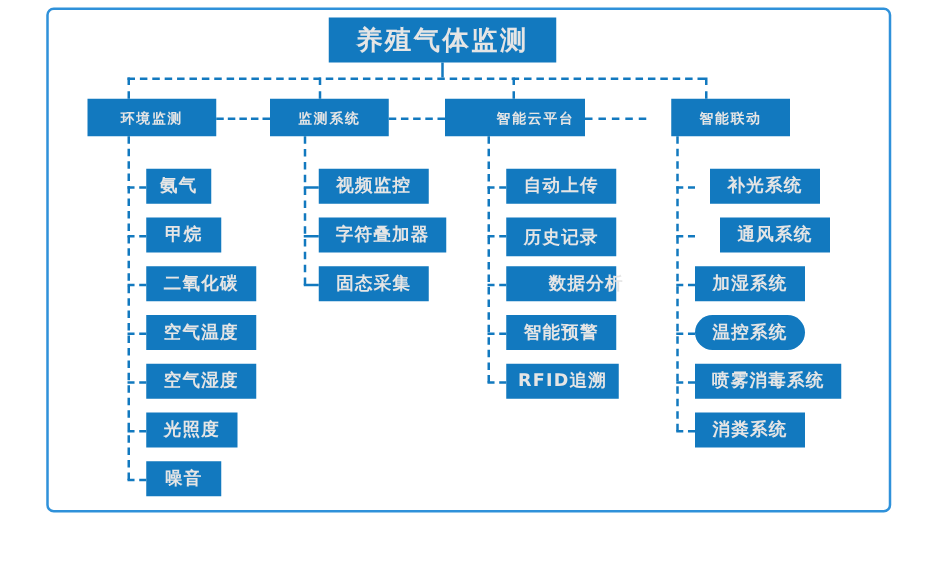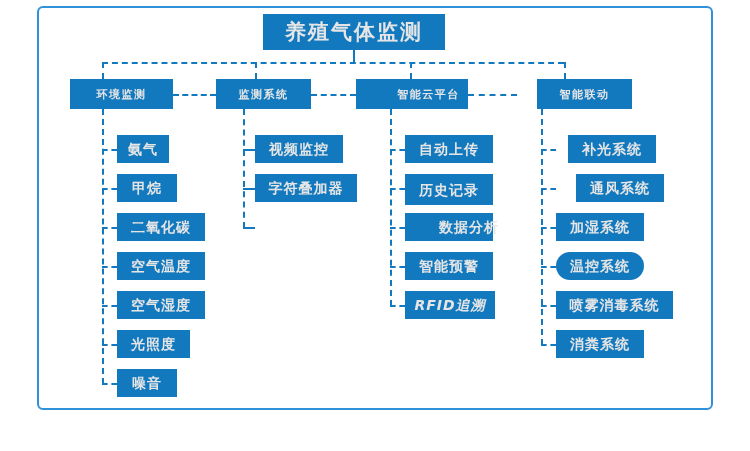--- a/index.html
+++ b/index.html
@@ -129,34 +129,35 @@
   <div class="node leaf" style="left:117px; top:369px; width:60px; height:28px;">噪音</div>
 
   <div class="vline" style="left:243px; top:109px; height:119px;"></div>
 
   <div class="hline" style="left:243px; top:149px; width:12px;"></div>
   <div class="hline" style="left:243px; top:188px; width:12px;"></div>
   <div class="hline" style="left:243px; top:227px; width:12px;"></div>
 
   <div class="node leaf" style="left:255px; top:135px; width:88px; height:28px;">视频监控</div>
   <div class="node leaf" style="left:255px; top:174px; width:102px; height:28px;">字符叠加器</div>
+  <div class="node leaf" style="left:255px; top:213px; width:88px; height:28px;">固态采集</div>
 
   <div class="vline" style="left:390px; top:109px; height:197px;"></div>
 
   <div class="hline" style="left:390px; top:149px; width:15px;"></div>
   <div class="hline" style="left:390px; top:188px; width:15px;"></div>
   <div class="hline" style="left:390px; top:227px; width:15px;"></div>
   <div class="hline" style="left:390px; top:266px; width:15px;"></div>
   <div class="hline" style="left:390px; top:305px; width:15px;"></div>
 
   <div class="node leaf" style="left:405px; top:135px; width:88px; height:28px;">自动上传</div>
   <div class="node leaf" style="left:405px; top:174px; width:88px; height:31px;">历史记录</div>
   <div class="node leaf" style="left:405px; top:213px; width:88px; height:28px;padding-left:40px;">数据分析</div>
   <div class="node leaf" style="left:405px; top:252px; width:88px; height:28px;">智能预警</div>
-  <div class="node leaf" style="left:405px; top:291px; width:90px; height:28px;font-style:italic;">RFID追溯</div>
+  <div class="node leaf" style="left:405px; top:291px; width:90px; height:28px;">RFID追溯</div>
 
   <div class="vline" style="left:541px; top:109px; height:236px;"></div>
 
   <div class="hline" style="left:541px; top:149px; width:15px;"></div>
   <div class="hline" style="left:541px; top:188px; width:15px;"></div>
   <div class="hline" style="left:541px; top:227px; width:15px;"></div>
   <div class="hline" style="left:541px; top:266px; width:15px;"></div>
   <div class="hline" style="left:541px; top:305px; width:15px;"></div>
   <div class="hline" style="left:541px; top:344px; width:15px;"></div>
 

